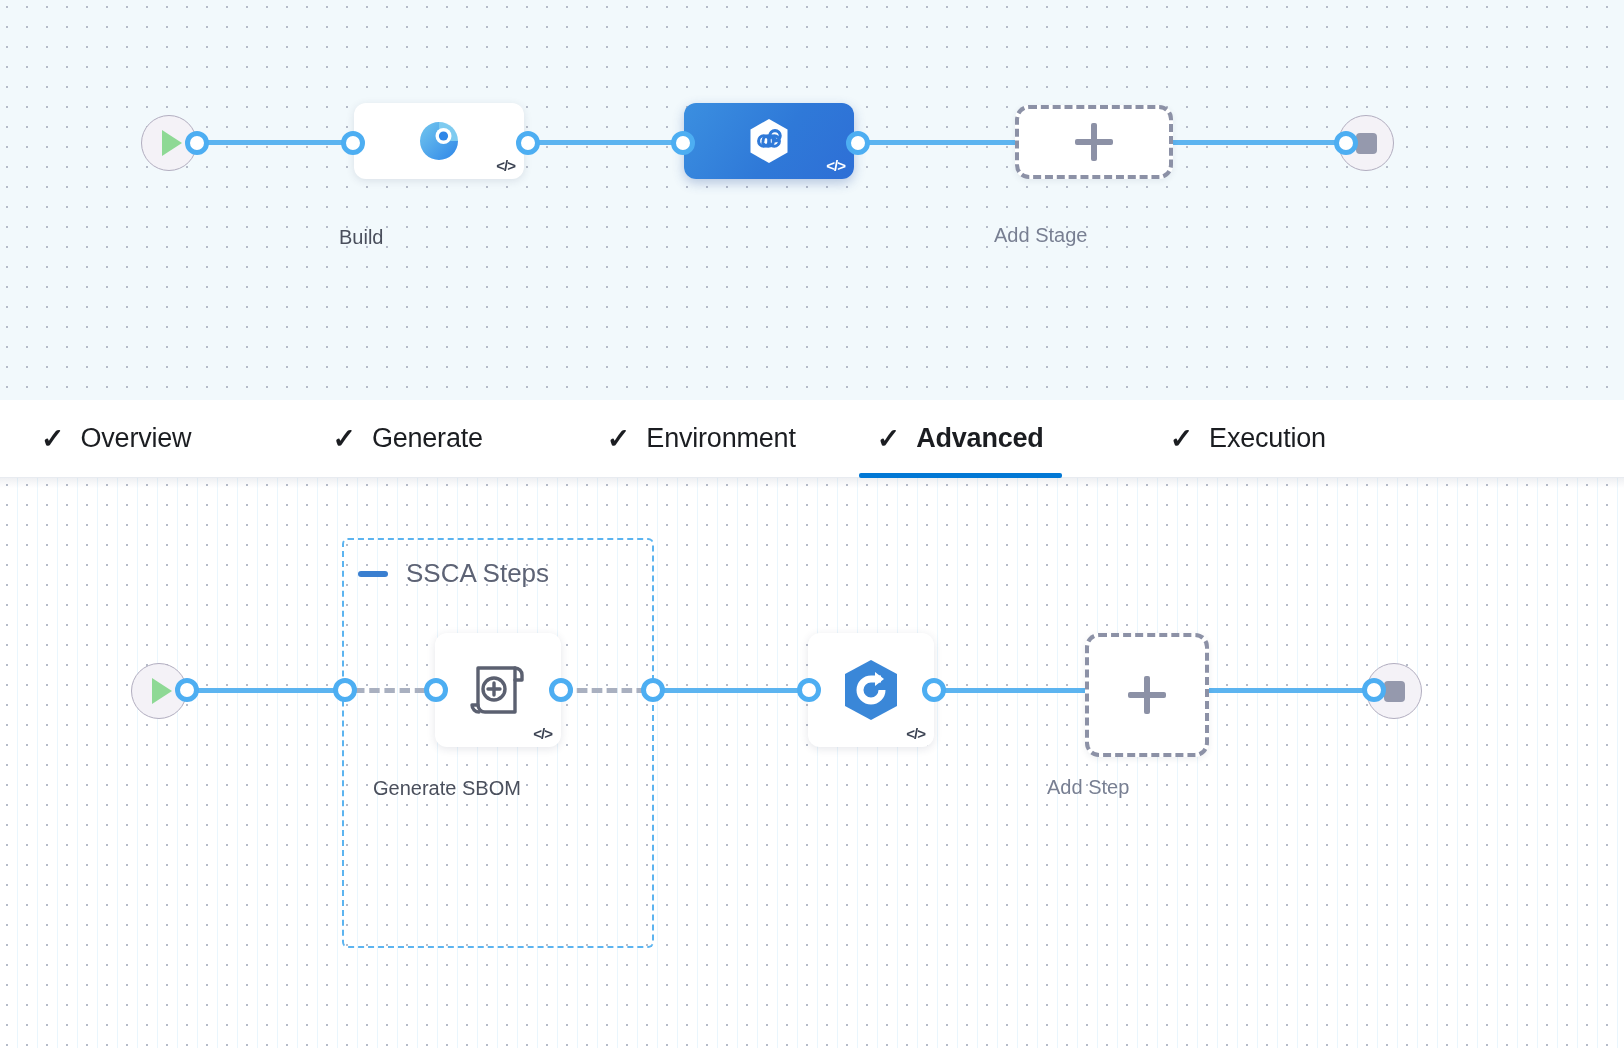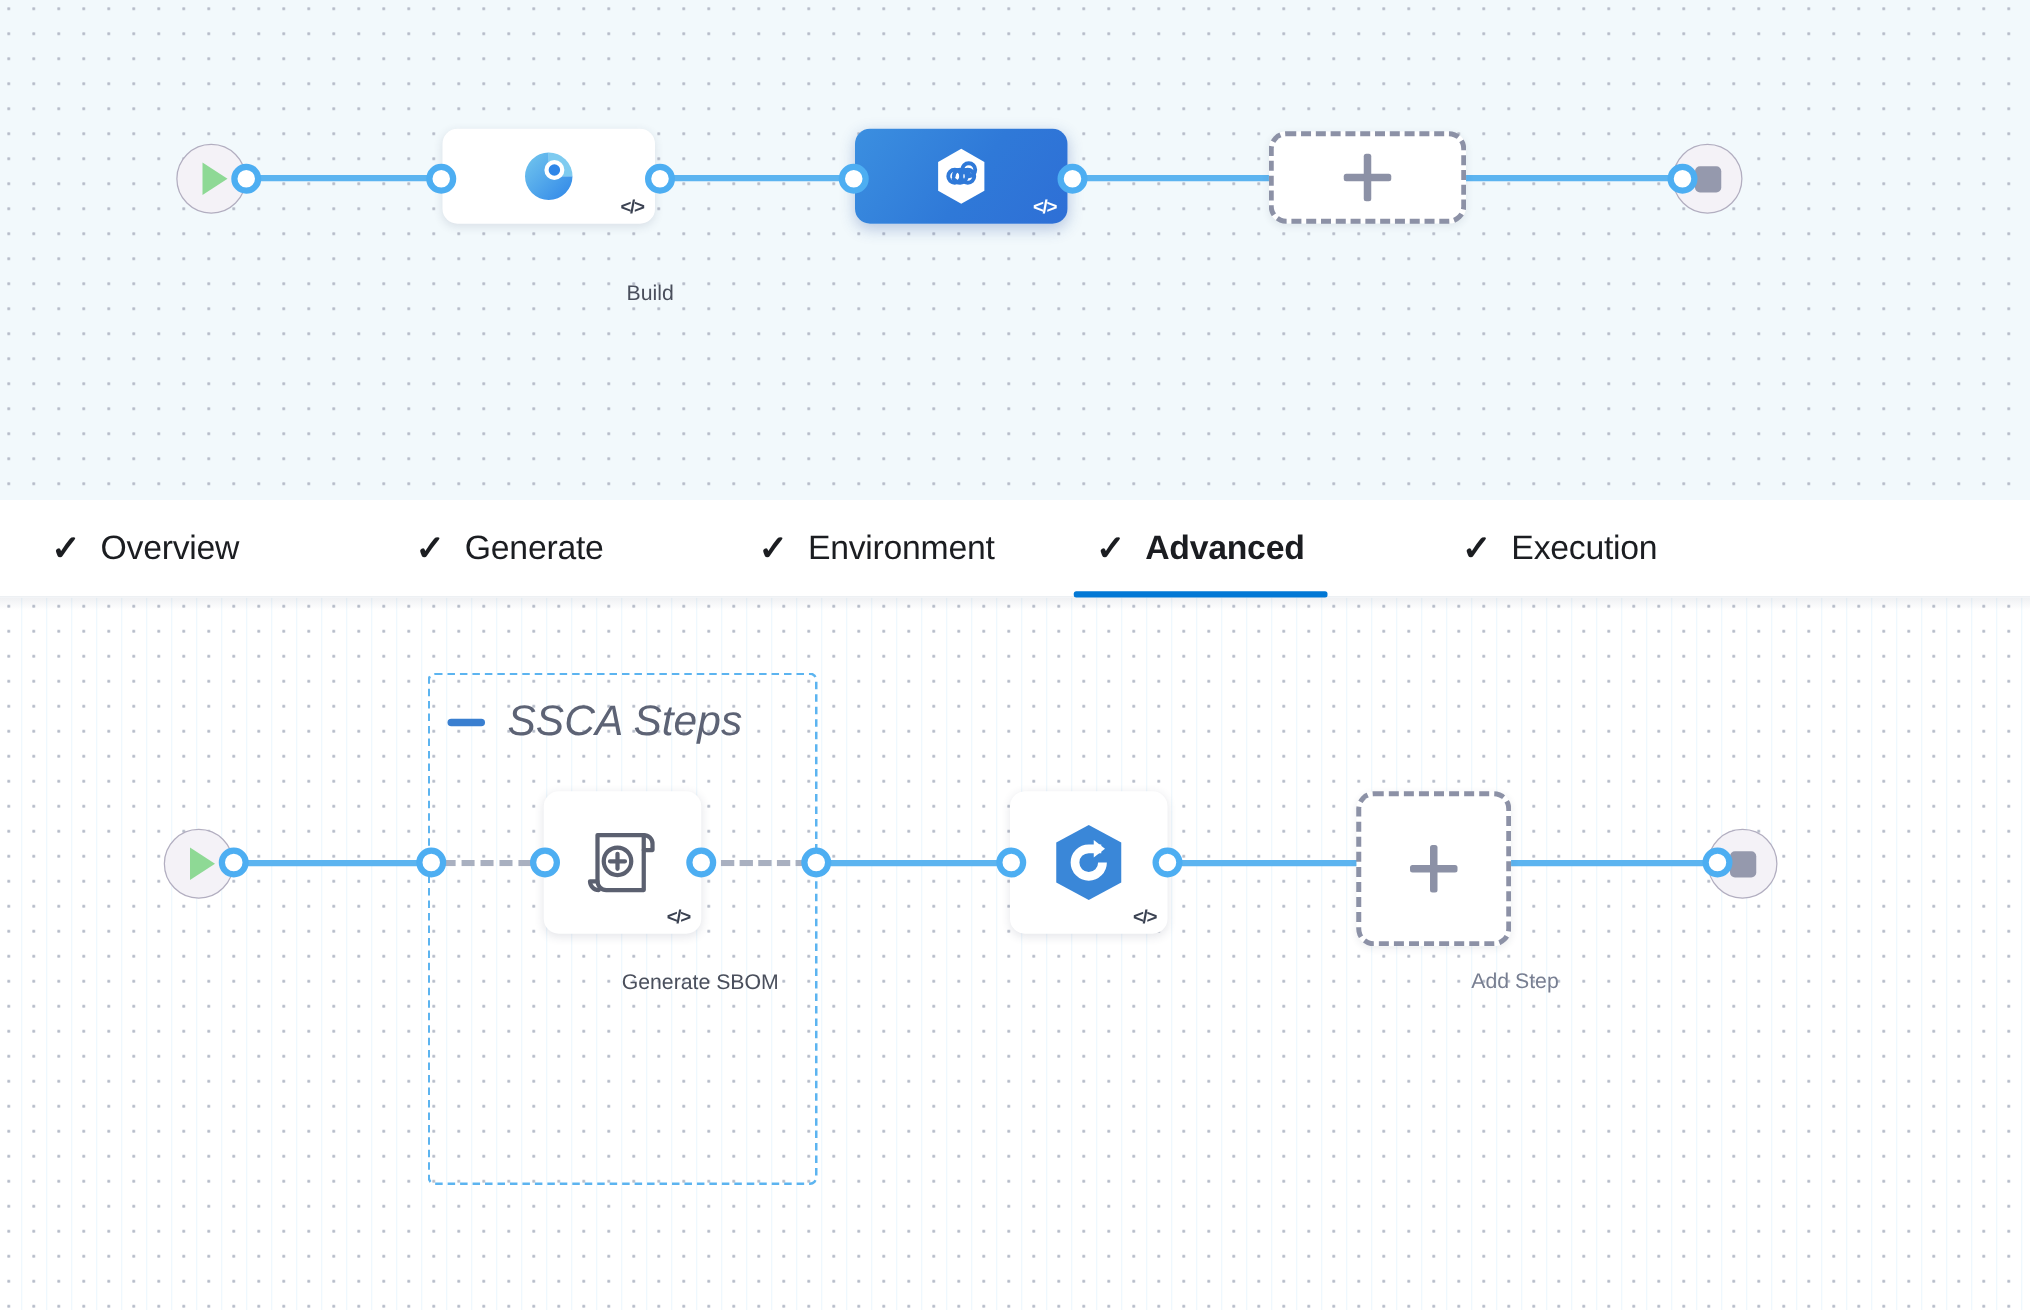--- a/index.html
+++ b/index.html
@@ -126,41 +126,41 @@
   .plus {
     position: relative; width: 38px; height: 38px;
   }
   .plus::before, .plus::after {
     content: ""; position: absolute; background: #8c91a6; border-radius: 2px;
   }
   .plus::before { left: 0; top: 16px; width: 38px; height: 6px; }
   .plus::after { top: 0; left: 16px; width: 6px; height: 38px; }
 
   .node-label {
-    position: absolute; text-align: right;
-    font-size: 17px; color: #4a4f5c; line-height: 1.55;
+    position: absolute; text-align: left;
+    font-size: 20px; color: #4a4f5c; line-height: 1.55;
     z-index: 3; white-space: pre-line;
   }
   .node-label.muted { color: #787f92; }
 
   
   .group-box {
     position: absolute; left: 342px; top: 538px; width: 312px; height: 410px;
     border: 2.5px dashed #5cb4f0; border-radius: 6px; z-index: 1;
     background: rgba(255,255,255,0.0);
   }
   .group-header {
     position: absolute; left: 358px; top: 556px;
     display: flex; align-items: center; gap: 18px; z-index: 5;
     cursor: pointer;
   }
   .group-collapse {
     width: 30px; height: 6px; border-radius: 3px; background: #3a7fd0;
   }
-  .group-title { font-size: 34px; color: #5d6375; font-style: italic; }
+  .group-title { font-size: 26px; color: #5d6375; }
 </style>
 </head>
 <body>
 
 <div class="app">
 
   <div class="canvas canvas-stages">
 
     <div class="wire" style="left:186px; top:140px; width:176px;"></div>
     <div class="wire" style="left:525px; top:140px; width:175px;"></div>
@@ -200,20 +200,21 @@
         <circle cx="31.2" cy="26" r="5.2" fill="none" stroke="#2f79d8" stroke-width="3.1"></circle>
       </svg>
       <span class="code-badge">&lt;/&gt;</span>
     </div>
     <div class="port" style="left:671px; top:131px;"></div>
     <div class="port" style="left:846px; top:131px;"></div>
 
     <div class="add-card" style="left:1015px; top:105px; width:158px; height:74px;">
       <div class="plus"></div>
     </div>
+    <div class="node-label muted" style="left:994px; top:220px; width:200px;">Add Stage</div>
 
     <div class="terminal" style="left:1338px; top:115px;">
       <div class="stop-sq"></div>
     </div>
     <div class="port" style="left:1334px; top:131px;"></div>
   </div>
 
   <div class="tabbar">
     <div class="tab">
       <span class="tab-check">✓</span>

